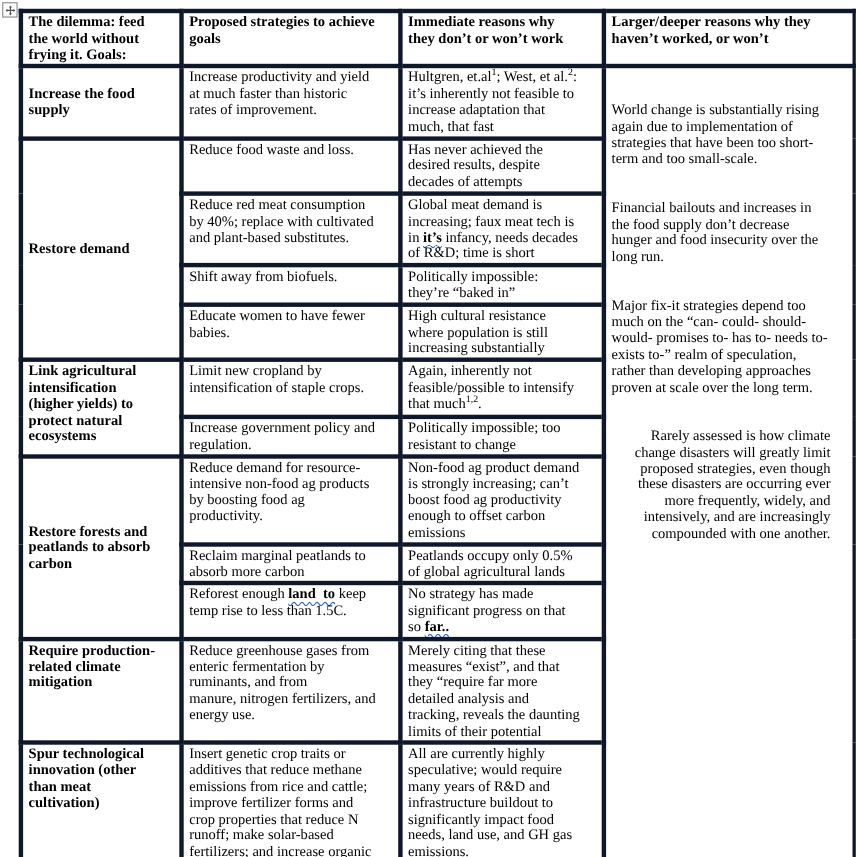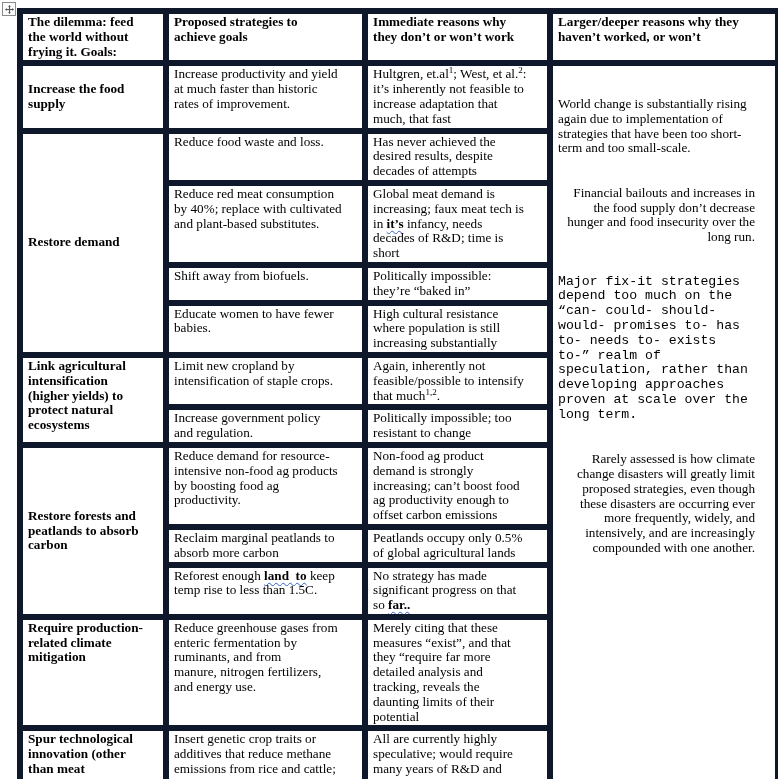--- a/index.html
+++ b/index.html
@@ -7,36 +7,36 @@
          font-family:"Liberation Serif","DejaVu Serif",serif; color:#000; }
   .page { position:relative; width:778px; height:779px; background:#fff; }
 
   .handle { position:absolute; left:2px; top:2px; width:14px; height:14px;
             box-sizing:border-box; border:1px solid #8a8a8a; background:#fbfbfb;
             display:flex; align-items:center; justify-content:center; cursor:move; }
   .handle svg { display:block; }
 
   table.doc { position:absolute; left:17px; top:8px; width:758px;
               border-collapse:collapse; table-layout:fixed; }
-  td, th { border:6px solid #0f172a; box-sizing:border-box;
+  td, th { border:4px solid #0f172a; box-sizing:border-box;
            padding:1px 20px 1px 5px; vertical-align:top;
            font-size:13.2px; line-height:14.8px;
            white-space:pre-wrap; word-wrap:break-word; overflow:hidden; }
   th { text-align:left; font-weight:bold; }
   td.goal { font-weight:bold; }
   td.vmid { vertical-align:middle; }
   sup { font-size:9px; line-height:0; vertical-align:super; }
   .wavy { text-decoration:underline; text-decoration-style:wavy;
           text-decoration-color:#2e62c9; text-decoration-thickness:1px;
           text-underline-offset:2px;font-weight:bold; }
   td.deeper { vertical-align:top; }
   td.deeper p { margin:0; }
   .dp1 { margin-top:80px; }
-  .dp2 { margin-top:62px;text-align:right; }
-  .dp3 { margin-top:76px;font-family:Liberation Mono, monospace; }
+  .dp2 { margin-top:62px; }
+  .dp3 { margin-top:76px; }
   .dp4 { margin-top:57px;text-align:right; }
 </style>
 </head>
 <body>
 
 <div class="page">
 
   <div class="handle">
     <span>
       <svg width="9" height="9" viewBox="0 0 10 10">

